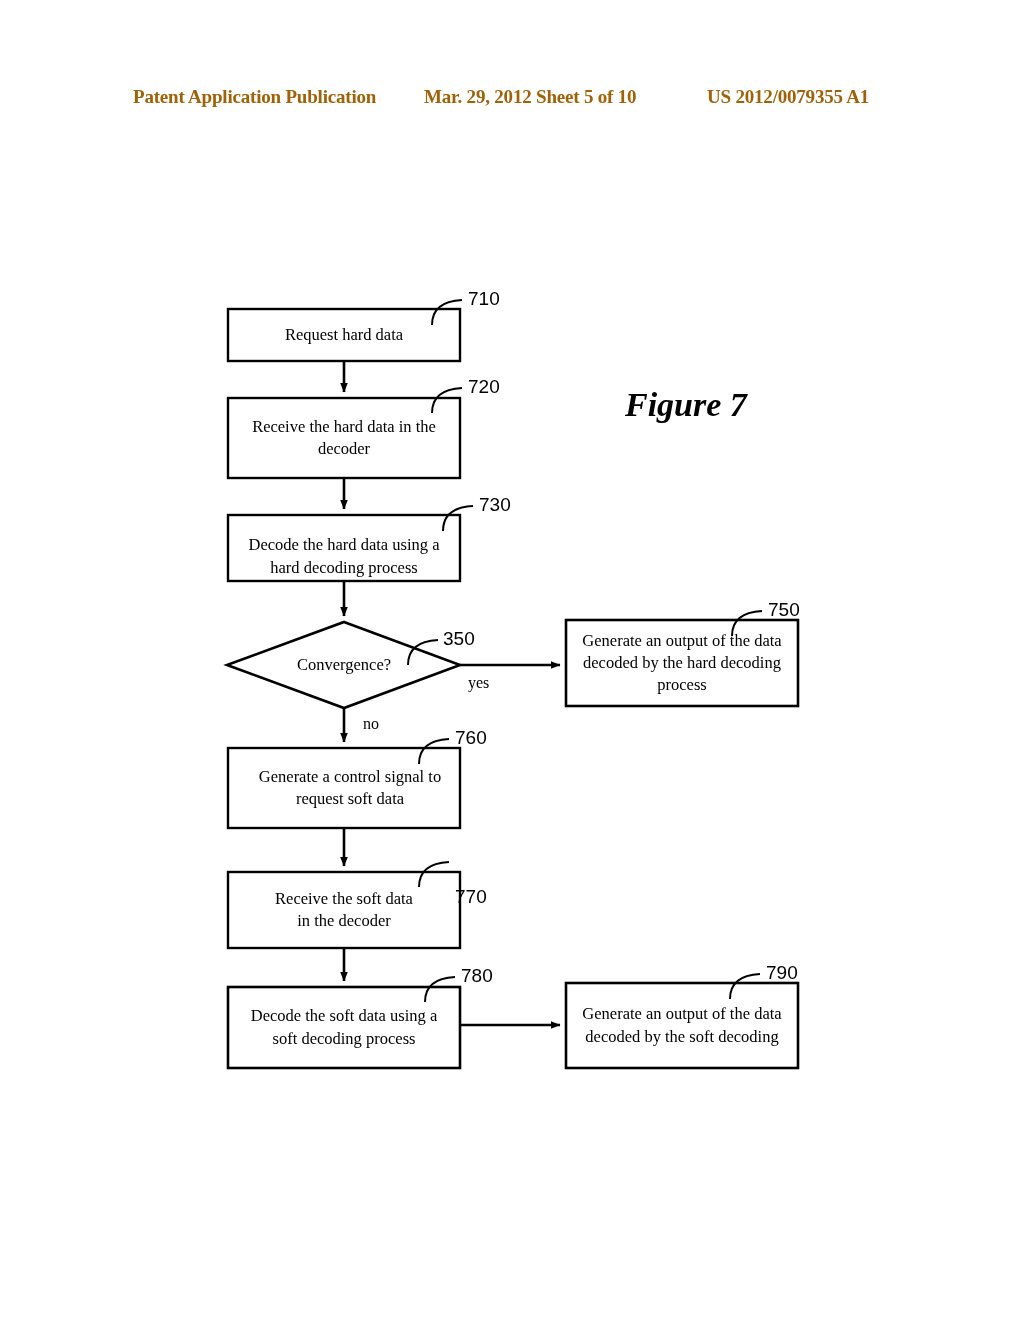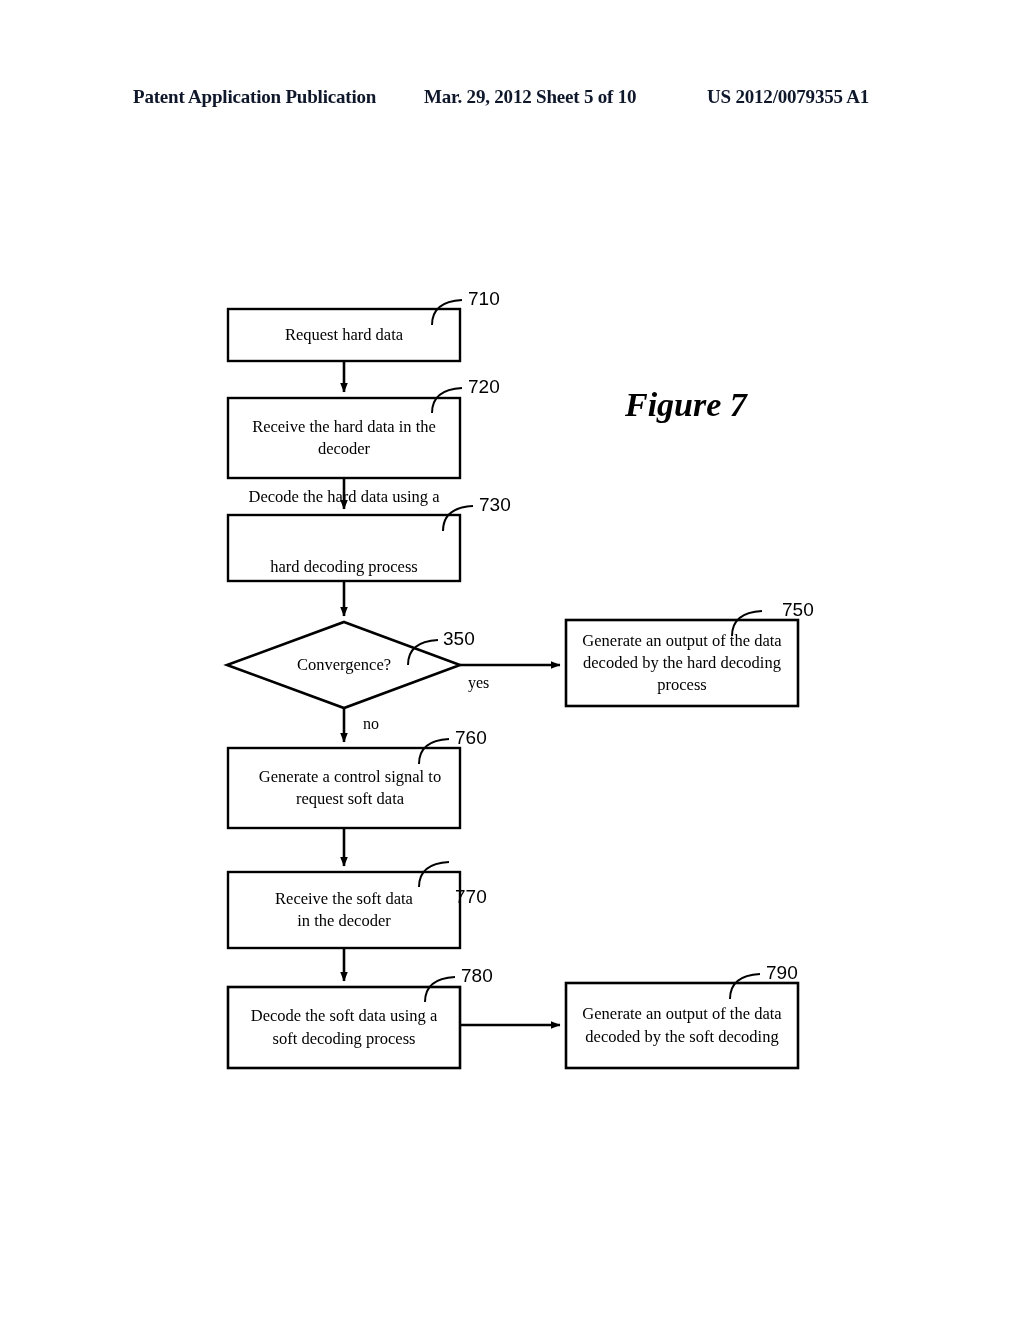--- a/index.html
+++ b/index.html
@@ -25,21 +25,21 @@
     width: 1024px;
     height: 30px;
   }
   .hdr-text {
     position: absolute;
     font-family: "Liberation Serif", "DejaVu Serif", serif;
     font-weight: bold;
     font-size: 19px;
     letter-spacing: -0.2px;
     white-space: nowrap;
-    color: #0f172a;
+    color: #a16207;
   }
   #hdr-pub   { left: 133px; top: 0px; }
   #hdr-date  { left: 424px; top: 0px; }
   #hdr-num   { left: 707px; top: 0px; }
 
   
   #figure-caption {
     position: absolute;
     left: 625px;
     top: 386px;
@@ -161,21 +161,21 @@
 
   <div class="node-text" style="left:228px; top:309px; width:232px; height:52px;">
     <span>Request hard data</span>
   </div>
 
   <div class="node-text" style="left:228px; top:398px; width:232px; height:80px; flex-direction:column; justify-content:center;">
     <span>Receive the hard data in the</span>
     <span>decoder</span>
   </div>
 
-  <div class="node-text" style="left:228px; top:486px; width:232px; height:66px; flex-direction:column; justify-content:space-between;gap:48px;">
+  <div class="node-text" style="left:228px; top:513px; width:232px; height:66px; flex-direction:column; justify-content:flex-end;">
     <span>Decode the hard data using a</span>
     <span>hard decoding process</span>
   </div>
 
   <div class="node-text" style="left:258px; top:622px; width:172px; height:86px;">
     <span>Convergence?</span>
   </div>
 
   <div class="node-text" style="left:566px; top:620px; width:232px; height:86px; flex-direction:column; justify-content:center;">
     <span>Generate an output of the data</span>
@@ -200,21 +200,21 @@
 
   <div class="node-text" style="left:566px; top:983px; width:232px; height:85px; flex-direction:column; justify-content:center;">
     <span>Generate an output of the data</span>
     <span>decoded by the soft decoding</span>
   </div>
 
   <div class="ref-num" style="left:468px; top:288px;">710</div>
   <div class="ref-num" style="left:468px; top:376px;">720</div>
   <div class="ref-num" style="left:479px; top:494px;">730</div>
   <div class="ref-num" style="left:443px; top:628px;">350</div>
-  <div class="ref-num" style="left:768px; top:599px;margin-left:14px;">750</div>
+  <div class="ref-num" style="left:768px; top:599px;">750</div>
   <div class="ref-num" style="left:455px; top:727px;">760</div>
   <div class="ref-num" style="left:455px; top:850px;margin-top:36px;">770</div>
   <div class="ref-num" style="left:461px; top:965px;">780</div>
   <div class="ref-num" style="left:766px; top:962px;">790</div>
 
   <div class="edge-label" style="left:468px; top:674px;">yes</div>
   <div class="edge-label" style="left:355px; top:715px;margin-left:8px;">no</div>
 
 </div>
 

